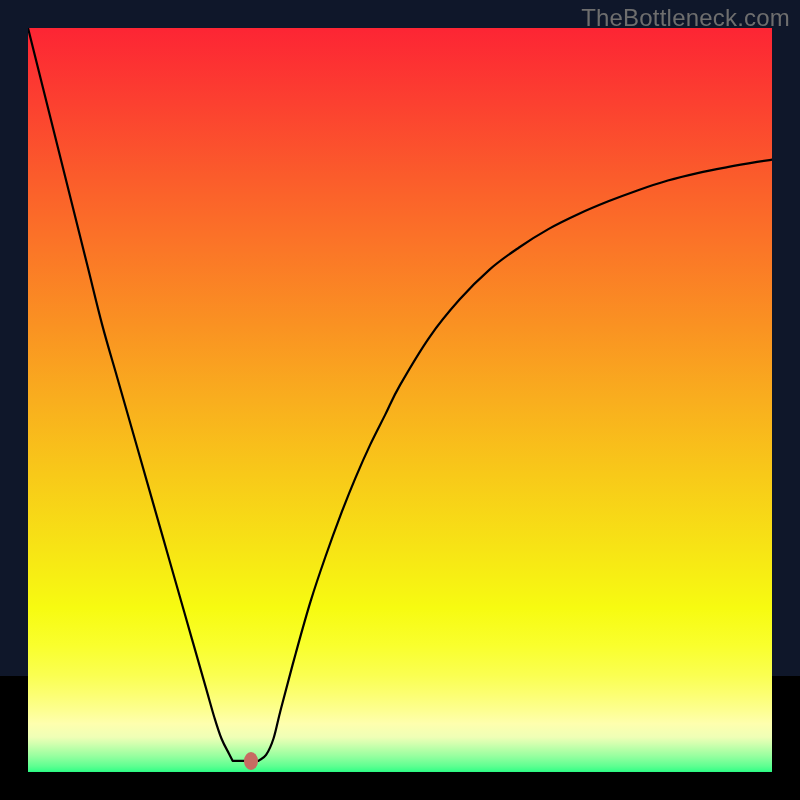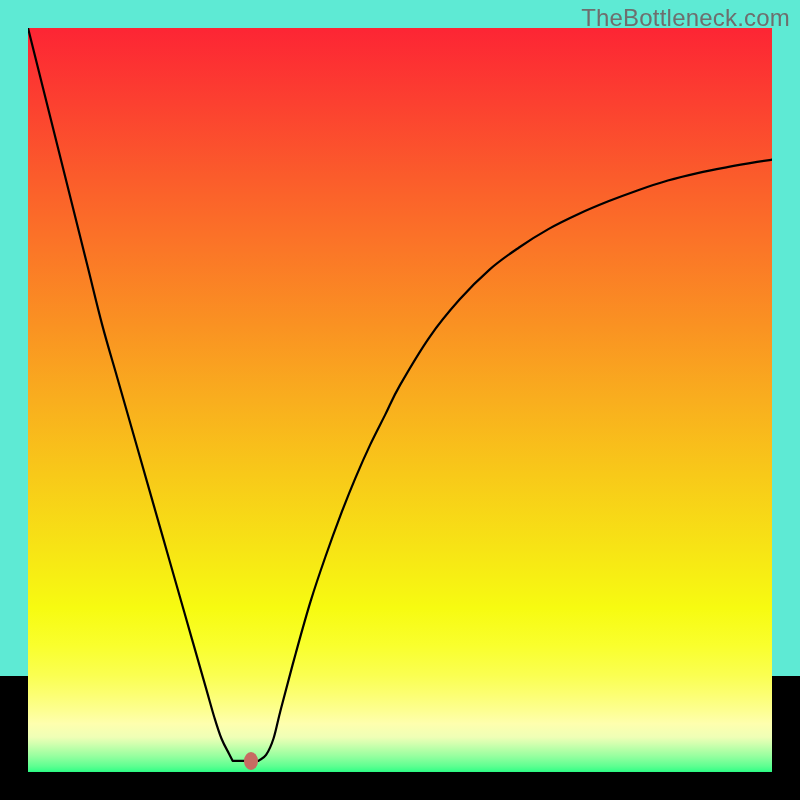--- a/index.html
+++ b/index.html
@@ -8,21 +8,21 @@
     width: 800px;
     height: 800px;
     overflow: hidden;
     background: #000;
     font-family: Arial, Helvetica, sans-serif;
   }
   .frame {
     position: relative;
     width: 800px;
     height: 676px;
-    background: #5eead4;
+    background: #0f172a;
   }
   .plot-area {
     position: absolute;
     left: 28px;
     top: 28px;
     width: 744px;
     height: 744px;
     overflow: hidden;
     
   }

